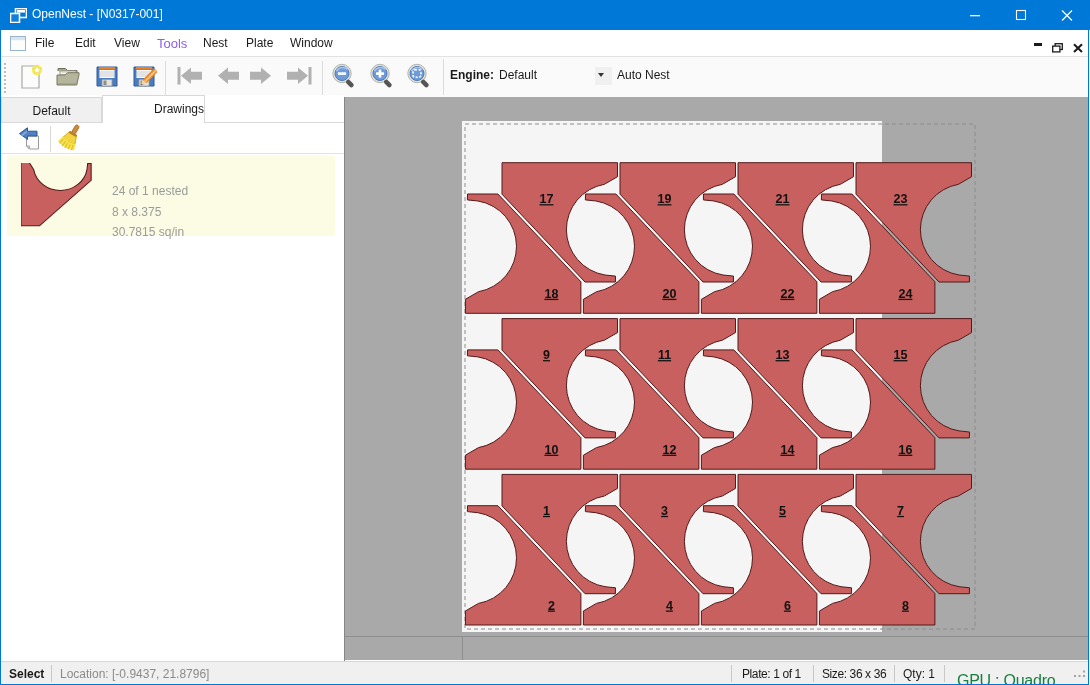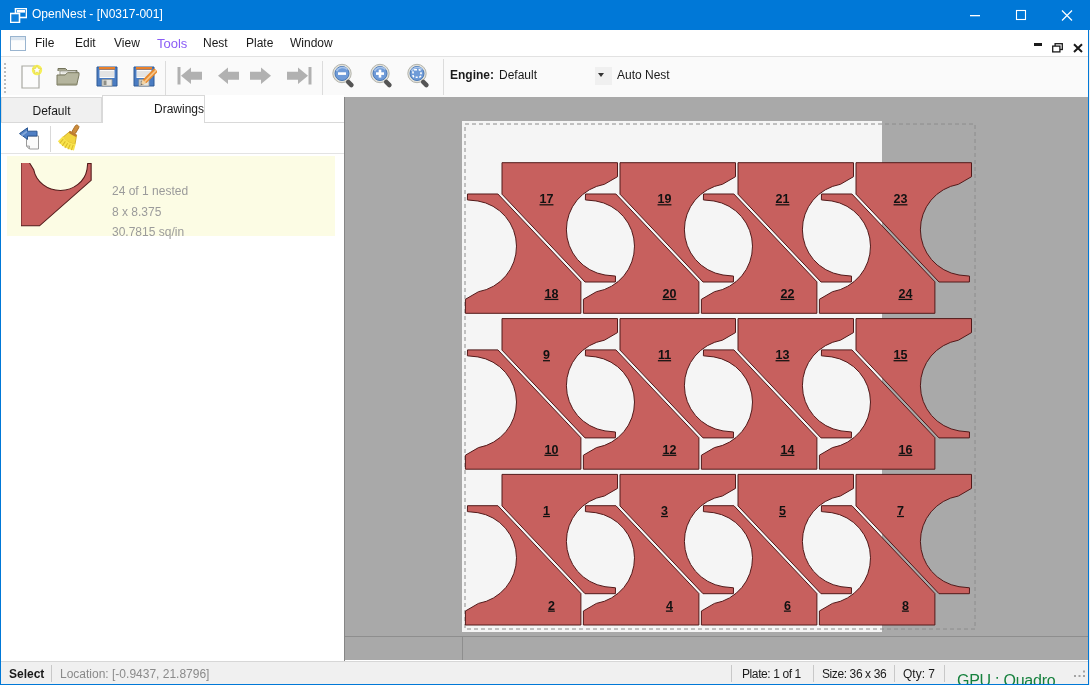--- a/index.html
+++ b/index.html
@@ -225,21 +225,21 @@
 <div style="position:absolute;left:344px;top:97px;width:1px;height:564px;background:#868686"></div>
 <div style="position:absolute;left:0;top:661px;width:1090px;height:23px;background:#f0f0f0;border-top:1px solid #d7d7d7">
     <div style="position:absolute;left:9px;top:5px;font-size:12px;font-weight:bold;color:#1a1a1a">Select</div>
     <div style="position:absolute;left:51px;top:3px;width:1px;height:17px;background:#c8c8c8"></div>
     <div style="position:absolute;left:60px;top:5px;font-size:12px;color:#8a8a8a">Location: [-0.9437, 21.8796]</div>
     <div style="position:absolute;left:731px;top:3px;width:1px;height:17px;background:#c8c8c8"></div>
     <div style="position:absolute;left:742px;top:5px;font-size:12px;letter-spacing:-0.4px;color:#1a1a1a">Plate: 1 of 1</div>
     <div style="position:absolute;left:813px;top:3px;width:1px;height:17px;background:#c8c8c8"></div>
     <div style="position:absolute;left:822px;top:5px;font-size:12px;letter-spacing:-0.4px;color:#1a1a1a">Size: 36 x 36</div>
     <div style="position:absolute;left:894px;top:3px;width:1px;height:17px;background:#c8c8c8"></div>
-    <div style="position:absolute;left:903px;top:5px;font-size:12px;color:#1a1a1a">Qty: 7</div>
+    <div style="position:absolute;left:903px;top:5px;font-size:12px;color:#1a1a1a">Qty: 1</div>
     <div style="position:absolute;left:944px;top:3px;width:1px;height:17px;background:#c8c8c8"></div>
     <div style="position:absolute;left:957px;top:10px;font-size:16px;letter-spacing:-0.25px;color:#15803d">GPU : Quadro P1000</div>
     <svg style="position:absolute;right:4px;bottom:6px" width="12" height="10" viewBox="0 0 12 10">
       <g fill="#a3a3a3">
         <rect x="9" y="7" width="2" height="2"></rect>
         <rect x="9" y="2.5" width="2" height="2"></rect>
         <rect x="4.5" y="7" width="2" height="2"></rect>
         <rect x="0" y="7" width="2" height="2"></rect>
       </g>
     </svg>

